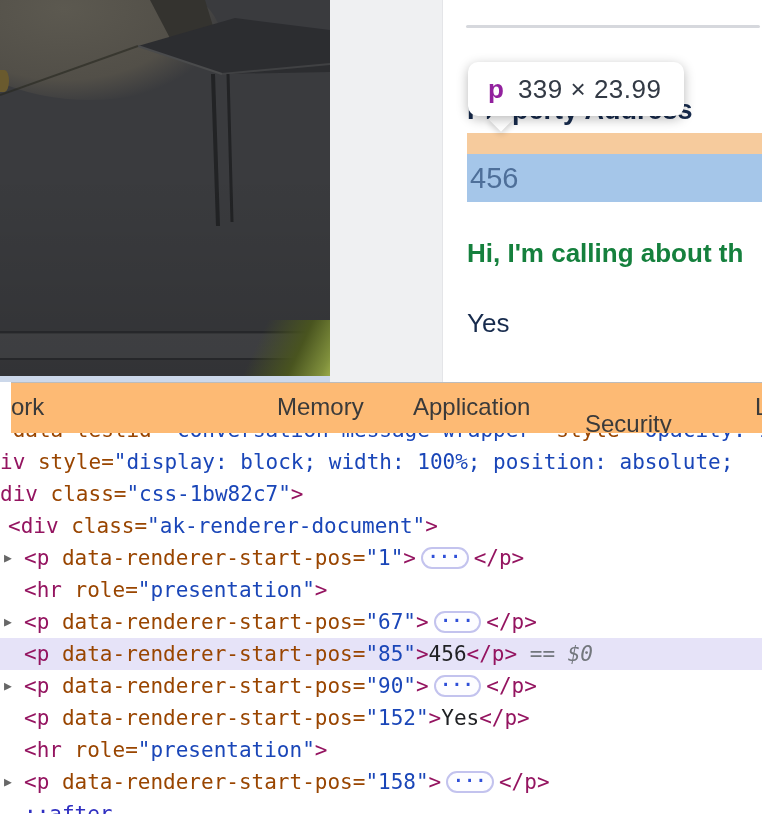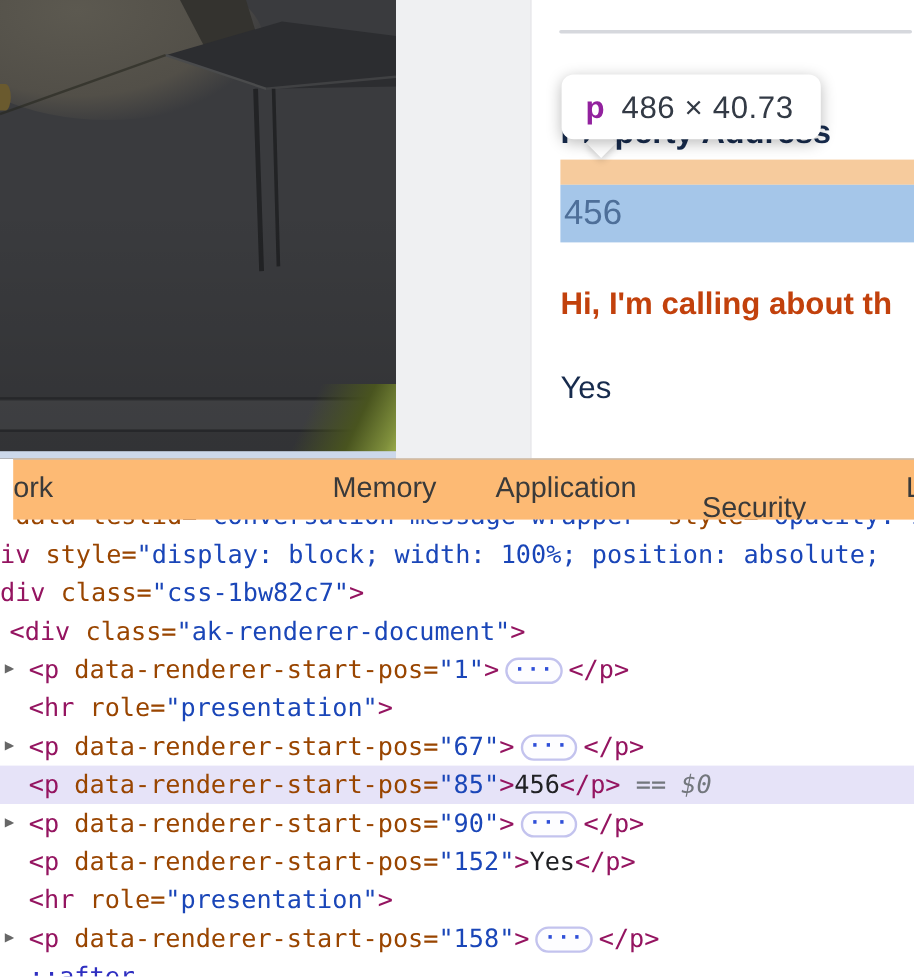--- a/index.html
+++ b/index.html
@@ -22,21 +22,21 @@
 
   .gutter{position:absolute;left:330px;top:0;width:113px;height:382px;background:#eff0f2;}
 
   .panel{position:absolute;left:443px;top:0;width:319px;height:382px;background:#ffffff;overflow:hidden;
          box-shadow:-1px 0 0 #e4e5e8;}
   .hr-line{position:absolute;left:23px;top:25px;width:calc(100% - 25px);height:3px;border-radius:2px;background:#d6d8dd;}
   .pg-heading{position:absolute;left:24px;top:95px;font-size:27px;font-weight:bold;color:#172b4d;white-space:nowrap;z-index:1;}
   .margin-band{position:absolute;left:24px;top:133px;right:0;height:21px;background:#f6cb9d;}
   .content-band{position:absolute;left:24px;top:154px;right:0;height:48px;background:#a5c6e9;
     font-size:29px;line-height:48px;color:#4e6f99;padding-left:3px;}
-  .pg-bold{position:absolute;left:24px;top:238px;font-size:26px;font-weight:bold;color:#c2410c;white-space:nowrap;}
+  .pg-bold{position:absolute;left:24px;top:238px;font-size:26px;font-weight:bold;color:#15803d;white-space:nowrap;}
   .pg-text{position:absolute;left:24px;top:308px;font-size:26px;color:#172b4d;white-space:nowrap;}
 
   .tooltip{position:absolute;left:25px;top:62px;width:216px;height:54px;background:#fff;border-radius:10px;
     box-shadow:0 3px 12px rgba(0,0,0,0.28);z-index:6;display:flex;align-items:center;padding-left:20px;box-sizing:border-box;}
   .tooltip .tag{color:#92219e;font-weight:bold;font-size:26px;margin-right:14px;}
   .tooltip .dims{color:#333a45;font-size:26px;letter-spacing:0.5px;}
   .tooltip-arrow{position:absolute;left:49px;top:110px;width:18px;height:18px;background:#fff;
     transform:rotate(45deg);box-shadow:2px 2px 6px rgba(0,0,0,0.18);z-index:5;}
 
   
@@ -91,21 +91,21 @@
   <div class="panel">
     <div class="hr-line"></div>
     <div class="pg-heading">Property Address</div>
     <div class="margin-band"></div>
     <div class="content-band">
       <span>456</span>
     </div>
     <div class="tooltip-arrow"></div>
     <div class="tooltip">
       <span class="tag">p</span>
-      <span class="dims">486 × 40.73</span>
+      <span class="dims">339 × 23.99</span>
     </div>
     <div class="pg-bold">Hi, I'm calling about th</div>
     <div class="pg-text">Yes</div>
   </div>
 
   <div class="tabbar">
       <span class="tab" style="left: 0px;">ork</span>
       <span class="tab" style="left: 402px;">Application</span>
       <span class="tab" style="left: 266px;">Memory</span>
       <span class="tab" style="left: 574px; margin-top: 17px;">Security</span>

